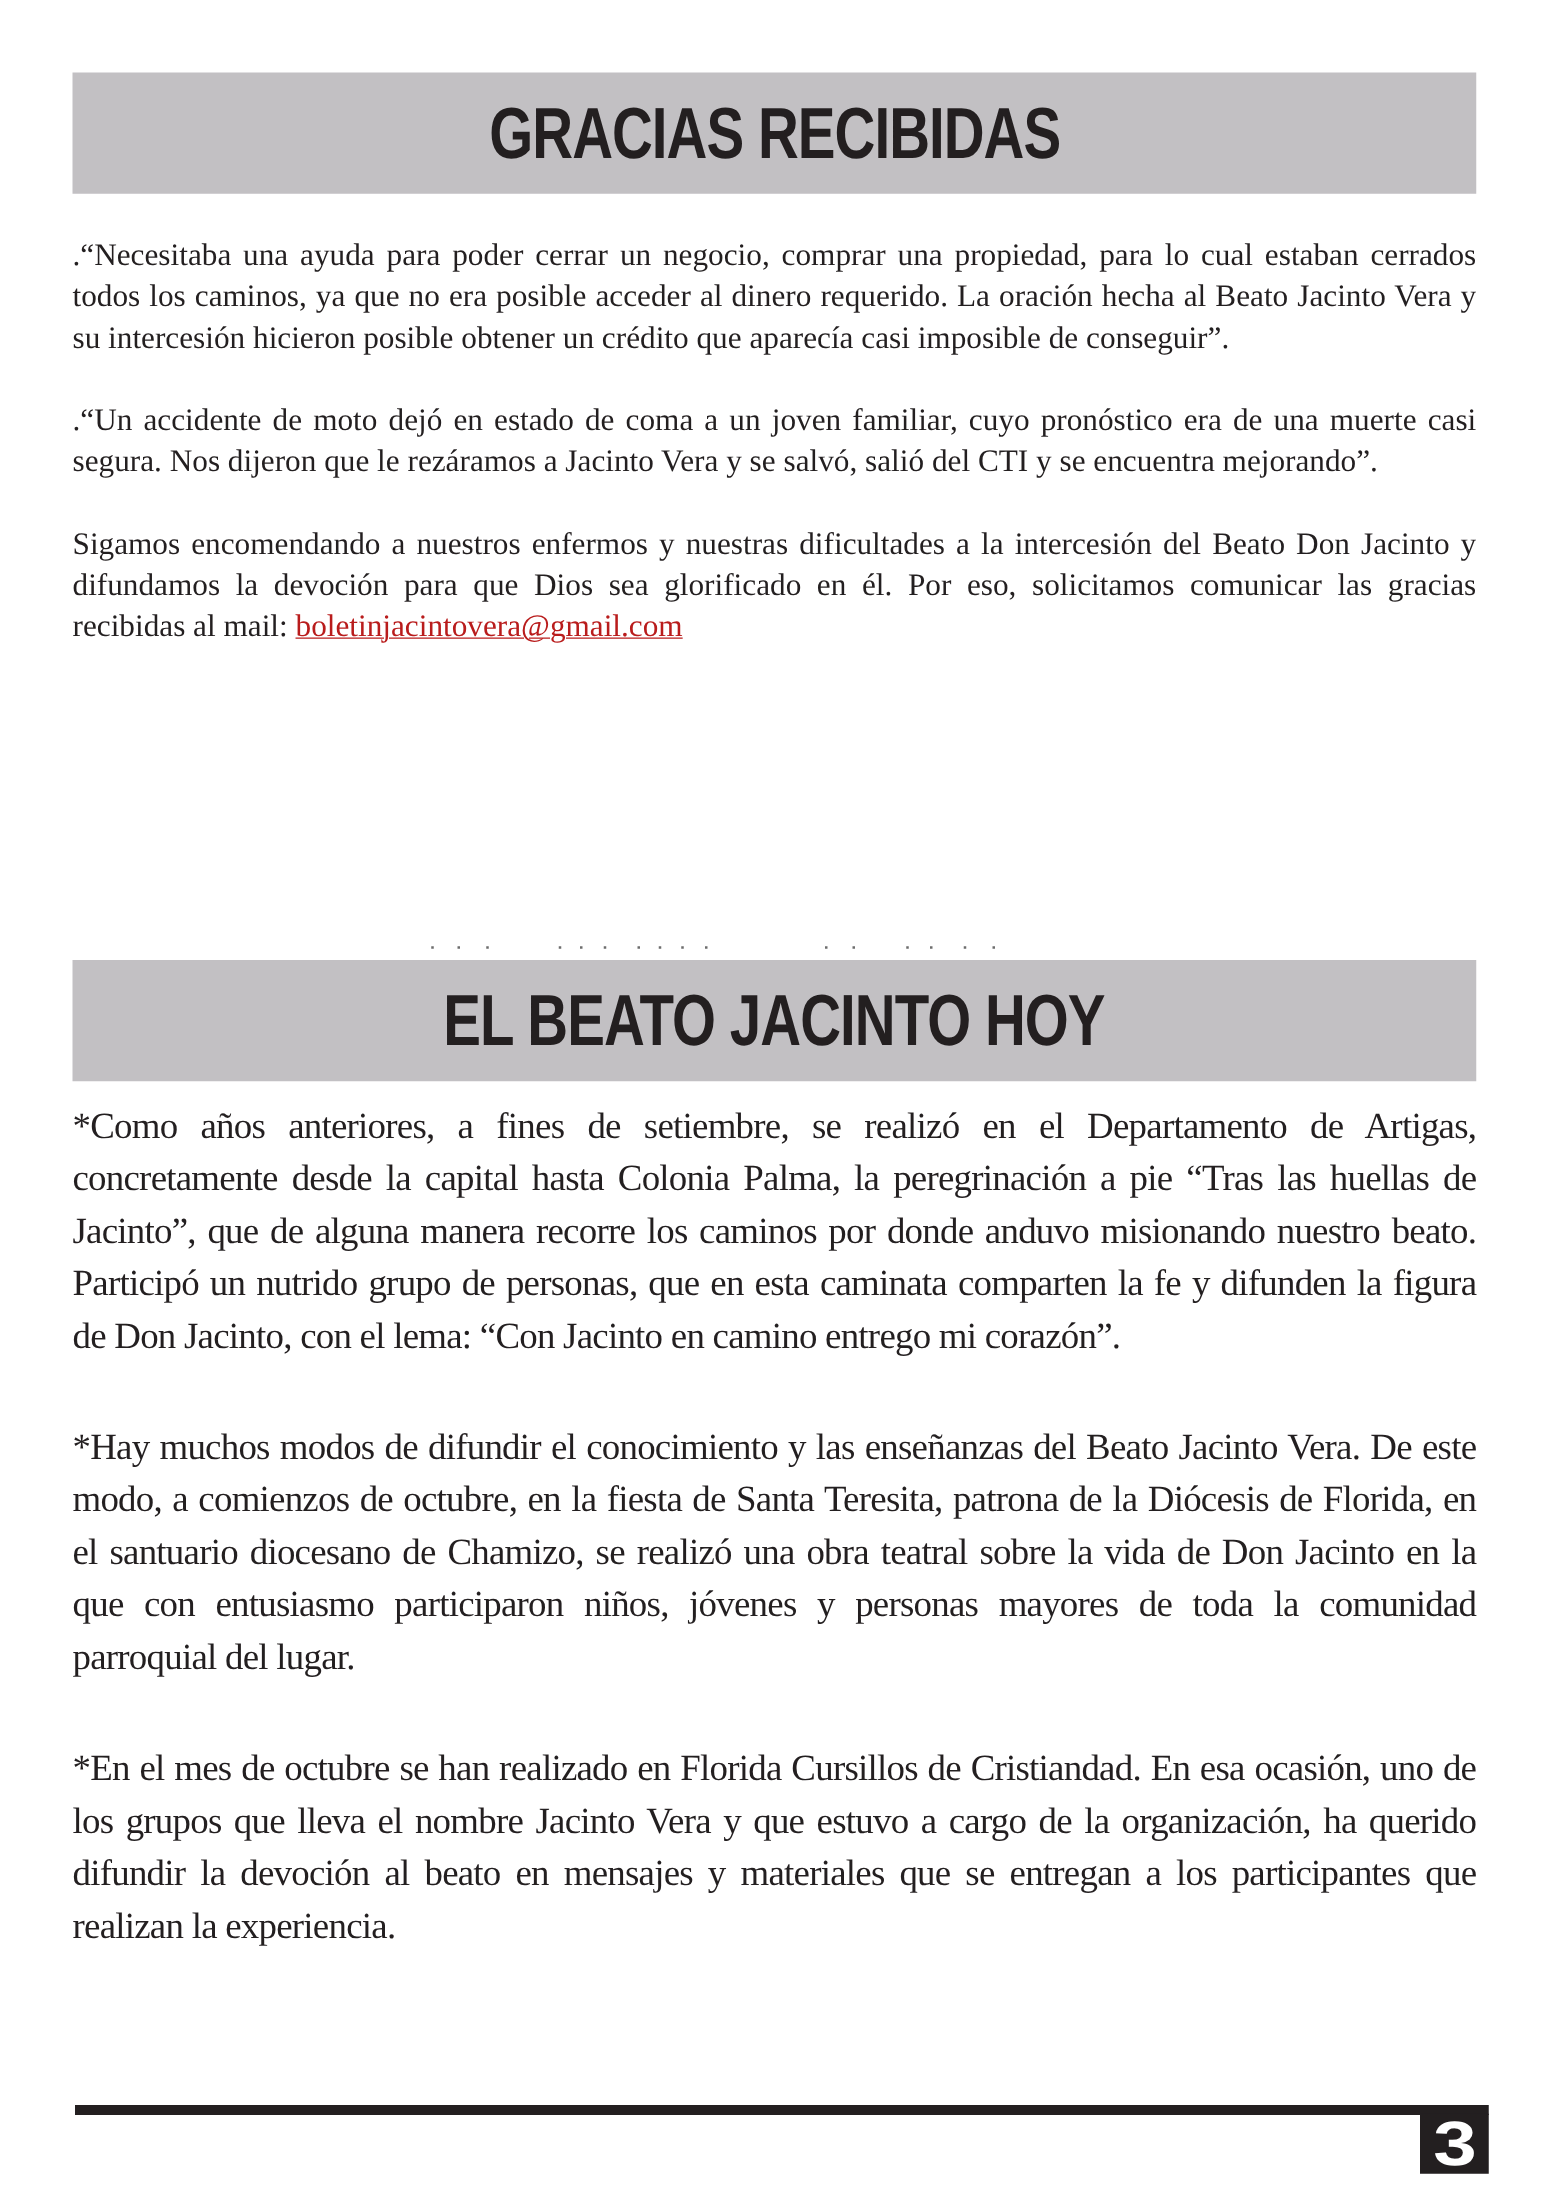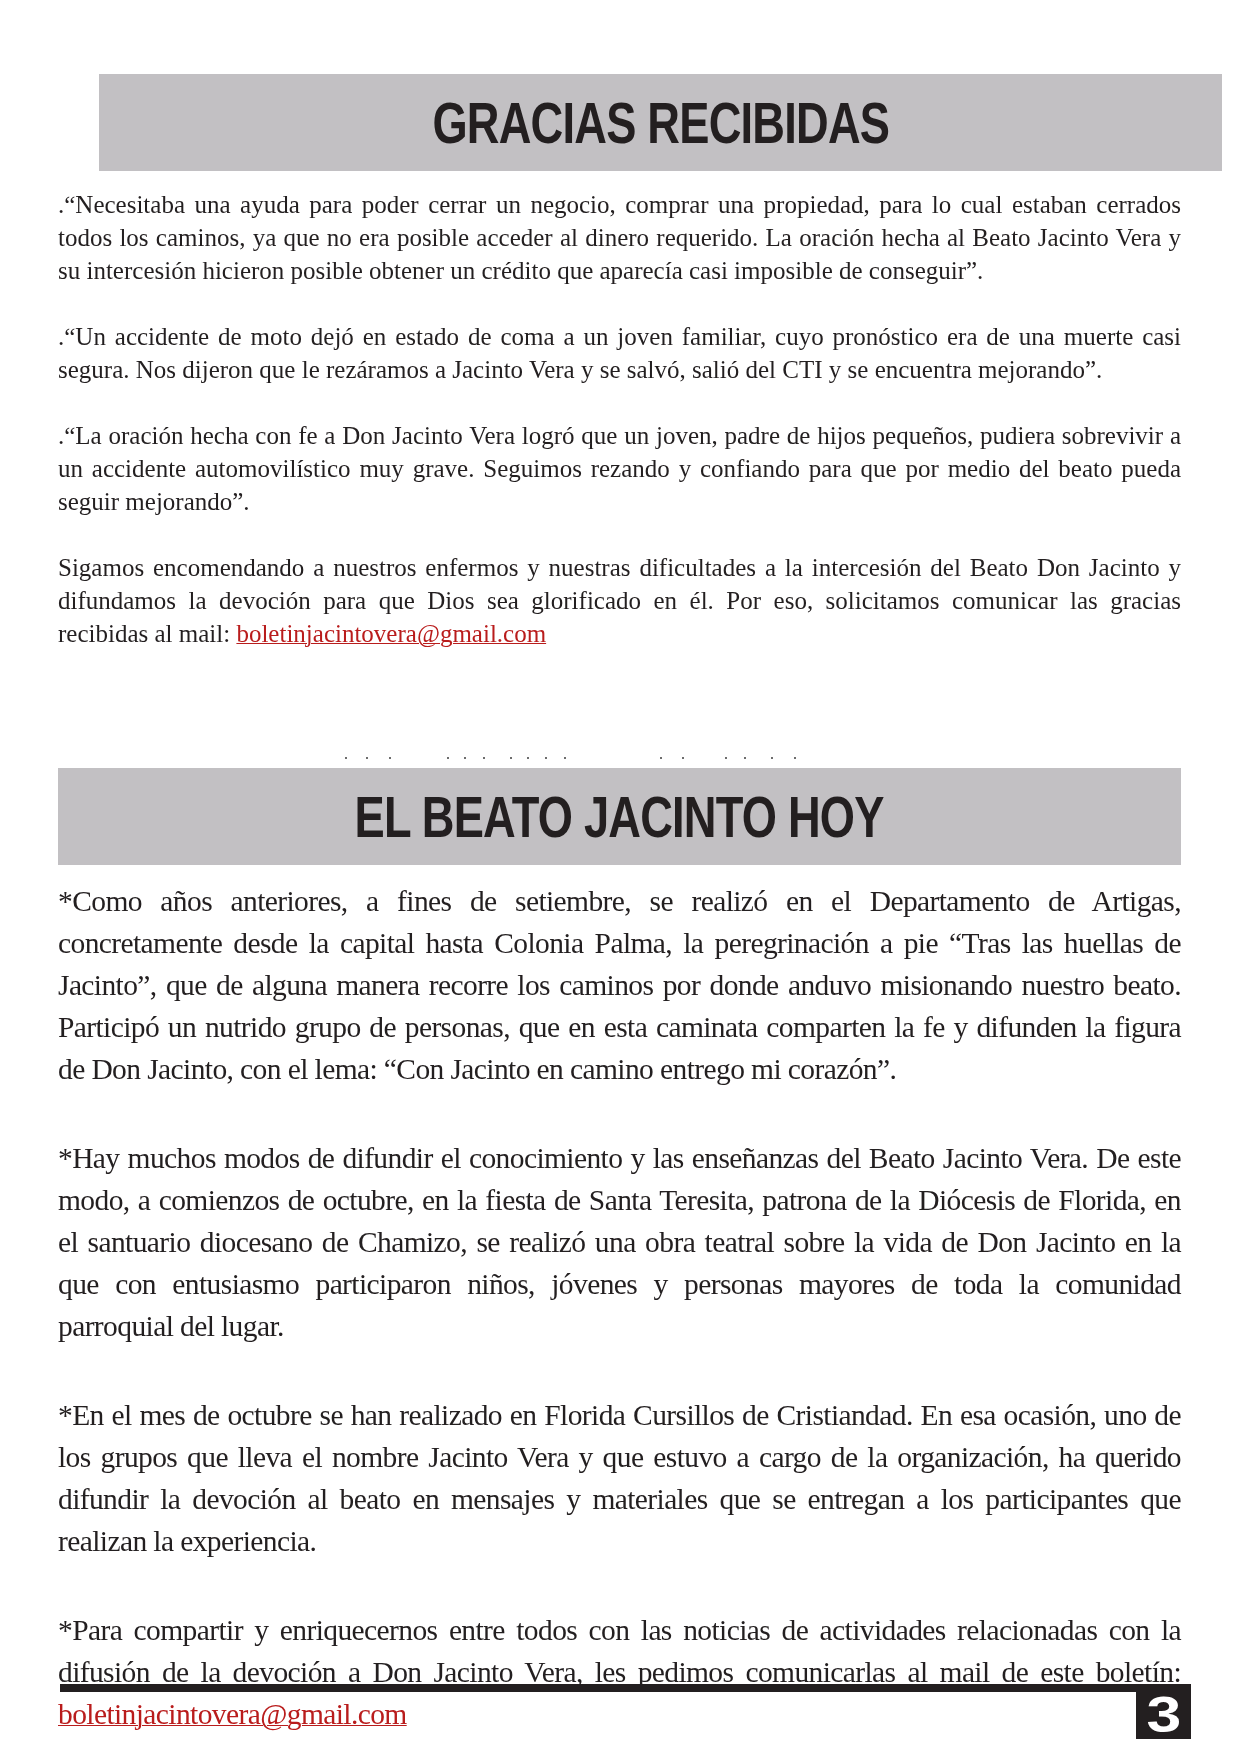--- a/index.html
+++ b/index.html
@@ -29,21 +29,21 @@
       font-family: "Liberation Sans", "DejaVu Sans", sans-serif;
       font-weight: bold;
       font-size: 58px;
       letter-spacing: -1px;
       color: #231f20;
       transform: scaleX(0.78);
       transform-origin: center;
       white-space: nowrap;
       margin: 0;
     }
-    #header-1 { top: 74px; margin-left: 41px; }
+    #header-1 { top: 58px; }
     #header-2 { top: 768px; align-items: center; }
 
     .body-1 {
       position: absolute;
       left: 58px;
       width: 1123px;
       top: 188px;
       font-size: 25px;
       line-height: 33px;
     }
@@ -118,21 +118,20 @@
 </head>
 <body>
 
 <div class="section-header" id="header-1">
   <h1 class="section-title">GRACIAS RECIBIDAS</h1>
 </div>
 
 <div class="body-1">
   <p>.“Necesitaba una ayuda para poder cerrar un negocio, comprar una propiedad, para lo cual estaban cerrados todos los caminos, ya que no era posible acceder al dinero requerido. La oración hecha al Beato Jacinto Vera y su intercesión hicieron posible obtener un crédito que aparecía casi imposible de conseguir”.</p>
   <p>.“Un accidente de moto dejó en estado de coma a un joven familiar, cuyo pronóstico era de una muerte casi segura. Nos dijeron que le rezáramos a Jacinto Vera y se salvó, salió del CTI y se encuentra mejorando”.</p>
-  <p>.“La oración hecha con fe a Don Jacinto Vera logró que un joven, padre de hijos pequeños, pudiera sobrevivir a un accidente automovilístico muy grave. Seguimos rezando y confiando para que por medio del beato pueda seguir mejorando”.</p>
   <p><span>Sigamos encomendando a nuestros enfermos y nuestras dificultades a la intercesión del Beato Don Jacinto y difundamos la devoción para que Dios sea glorificado en él. Por eso, solicitamos comunicar las gracias recibidas al mail: </span><a class="mail-link" href="mailto:boletinjacintovera@gmail.com">boletinjacintovera@gmail.com</a></p>
 </div>
 
 <div class="dot-separator">
   <span style="left:5px"></span>
     <span style="left:26px"></span>
     <span style="left:49px"></span>
   <span style="left:107px"></span>
     <span style="left:124px"></span>
     <span style="left:143px"></span>
@@ -149,19 +148,18 @@
 </div>
 
 <div class="section-header" id="header-2">
   <h1 class="section-title">EL BEATO JACINTO HOY</h1>
 </div>
 
 <div class="body-2">
   <p>*Como años anteriores, a fines de setiembre, se realizó en el Departamento de Artigas, concretamente desde la capital hasta Colonia Palma, la peregrinación a pie “Tras las huellas de Jacinto”, que de alguna manera recorre los caminos por donde anduvo misionando nuestro beato. Participó un nutrido grupo de personas, que en esta caminata comparten la fe y difunden la figura de Don Jacinto, con el lema: “Con Jacinto en camino entrego mi corazón”.</p>
   <p>*Hay muchos modos de difundir el conocimiento y las enseñanzas del Beato Jacinto Vera. De este modo, a comienzos de octubre, en la fiesta de Santa Teresita, patrona de la Diócesis de Florida, en el santuario diocesano de Chamizo, se realizó una obra teatral sobre la vida de Don Jacinto en la que con entusiasmo participaron niños, jóvenes y personas mayores de toda la comunidad parroquial del lugar.</p>
   <p>*En el mes de octubre se han realizado en Florida Cursillos de Cristiandad. En esa ocasión, uno de los grupos que lleva el nombre Jacinto Vera y que estuvo a cargo de la organización, ha querido difundir la devoción al beato en mensajes y materiales que se entregan a los participantes que realizan la experiencia.</p>
-  <p><span>*Para compartir y enriquecernos entre todos con las noticias de actividades relacionadas con la difusión de la devoción a Don Jacinto Vera, les pedimos comunicarlas al mail de este boletín: </span><a class="mail-link" href="mailto:boletinjacintovera@gmail.com">boletinjacintovera@gmail.com</a></p>
 </div>
 
 <div class="footer-rule"></div>
 <div class="page-number-box">
   <span class="page-number">3</span>
 </div>
 
 </body></html>

